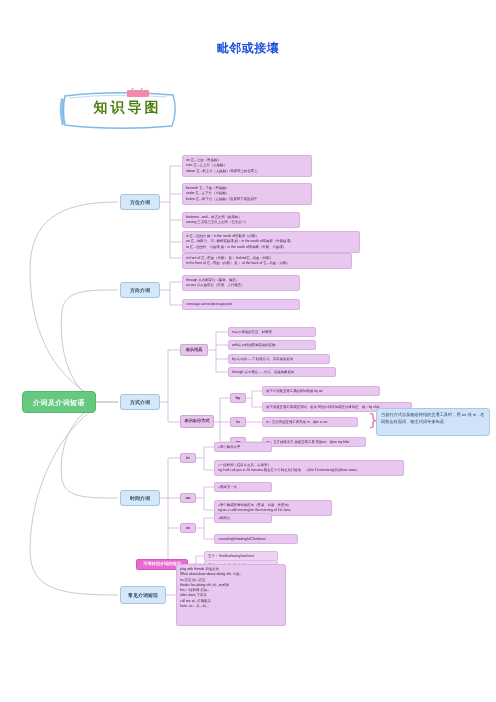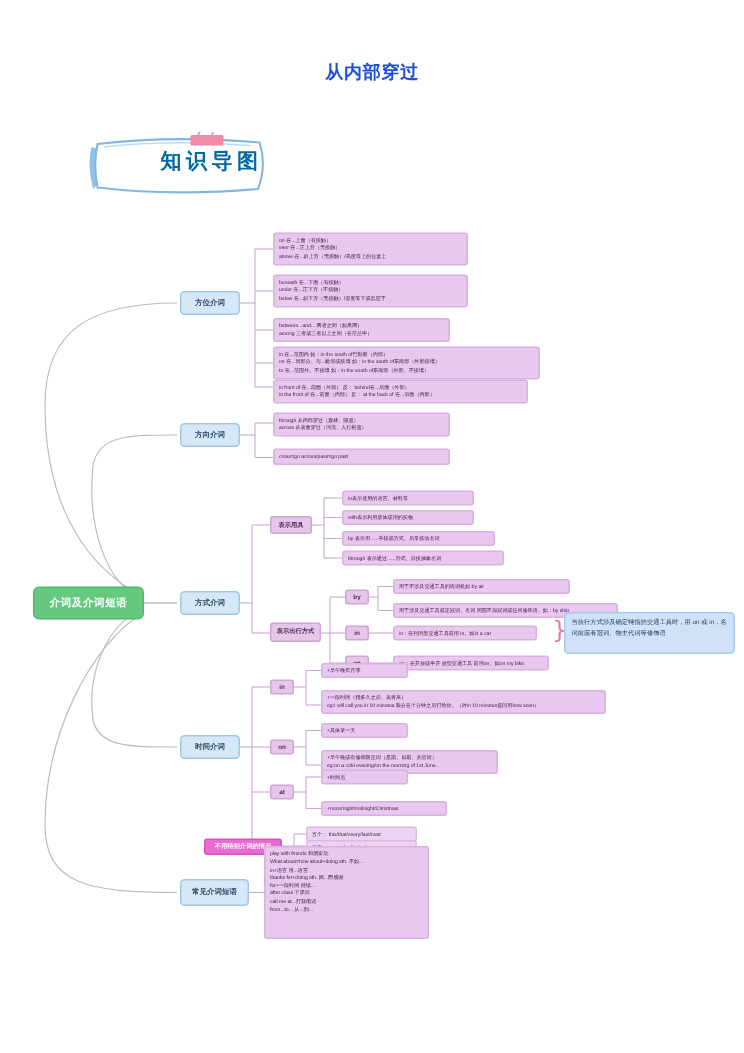--- a/index.html
+++ b/index.html
@@ -13,22 +13,22 @@
   
   .page-title{
     position:absolute;left:0;top:40px;width:496px;text-align:center;
     font-size:12px;font-weight:bold;color:#1f4fd8;letter-spacing:.5px;
   }
   .banner{
     position:absolute;left:55px;top:88px;width:130px;height:44px;
   }
   .banner svg{display:block;}
   .banner-text{
-    position:absolute;left:25px;top:11px;width:95px;text-align:right;
-    font-size:14px;font-weight:bold;color:#0369a1;letter-spacing:3px;
+    position:absolute;left:25px;top:11px;width:95px;text-align:center;
+    font-size:14px;font-weight:bold;color:#4d7c0f;letter-spacing:3px;
     font-family:"Liberation Serif","DejaVu Serif",serif;
   }
 
   
   #map{position:absolute;left:0;top:150px;width:496px;height:490px;}
   #wires{position:absolute;left:0;top:0;width:496px;height:490px;}
 
   .node{
     position:absolute;box-sizing:border-box;
     border-radius:3px;
@@ -77,21 +77,21 @@
   .brace{
     position:absolute;color:#e07ab5;font-size:16px;line-height:1;
     font-family:"DejaVu Sans",sans-serif;
   }
 </style>
 </head>
 <body>
 
 <div id="page-root">
 
-  <div class="page-title">从内部穿过</div>
+  <div class="page-title">毗邻或接壤</div>
 
   <div class="banner">
     <svg width="130" height="44" viewBox="0 0 130 44">
       <path d="M6 10 Q3 22 7 38 L12 33 L12 12 Z" fill="#8fc3ea"></path>
       <path d="M10 8 Q60 2 118 7 Q123 22 117 38 Q60 43 10 37 Q7 22 10 8 Z" fill="#ffffff" stroke="#7fb8e6" stroke-width="1.4"></path>
       <path d="M14 10 Q60 5 112 9" fill="none" stroke="#bcdcf4" stroke-width="1"></path>
       <rect x="72" y="2" width="22" height="7" rx="1" fill="#f08aa8"></rect>
       <path d="M77 2 L80 -3 M86 2 L89 -3" stroke="#b0b0b0" stroke-width="1.2" fill="none"></path>
       <path d="M79 -3 L88 -3" stroke="#b0b0b0" stroke-width="1.2"></path>
     </svg>

